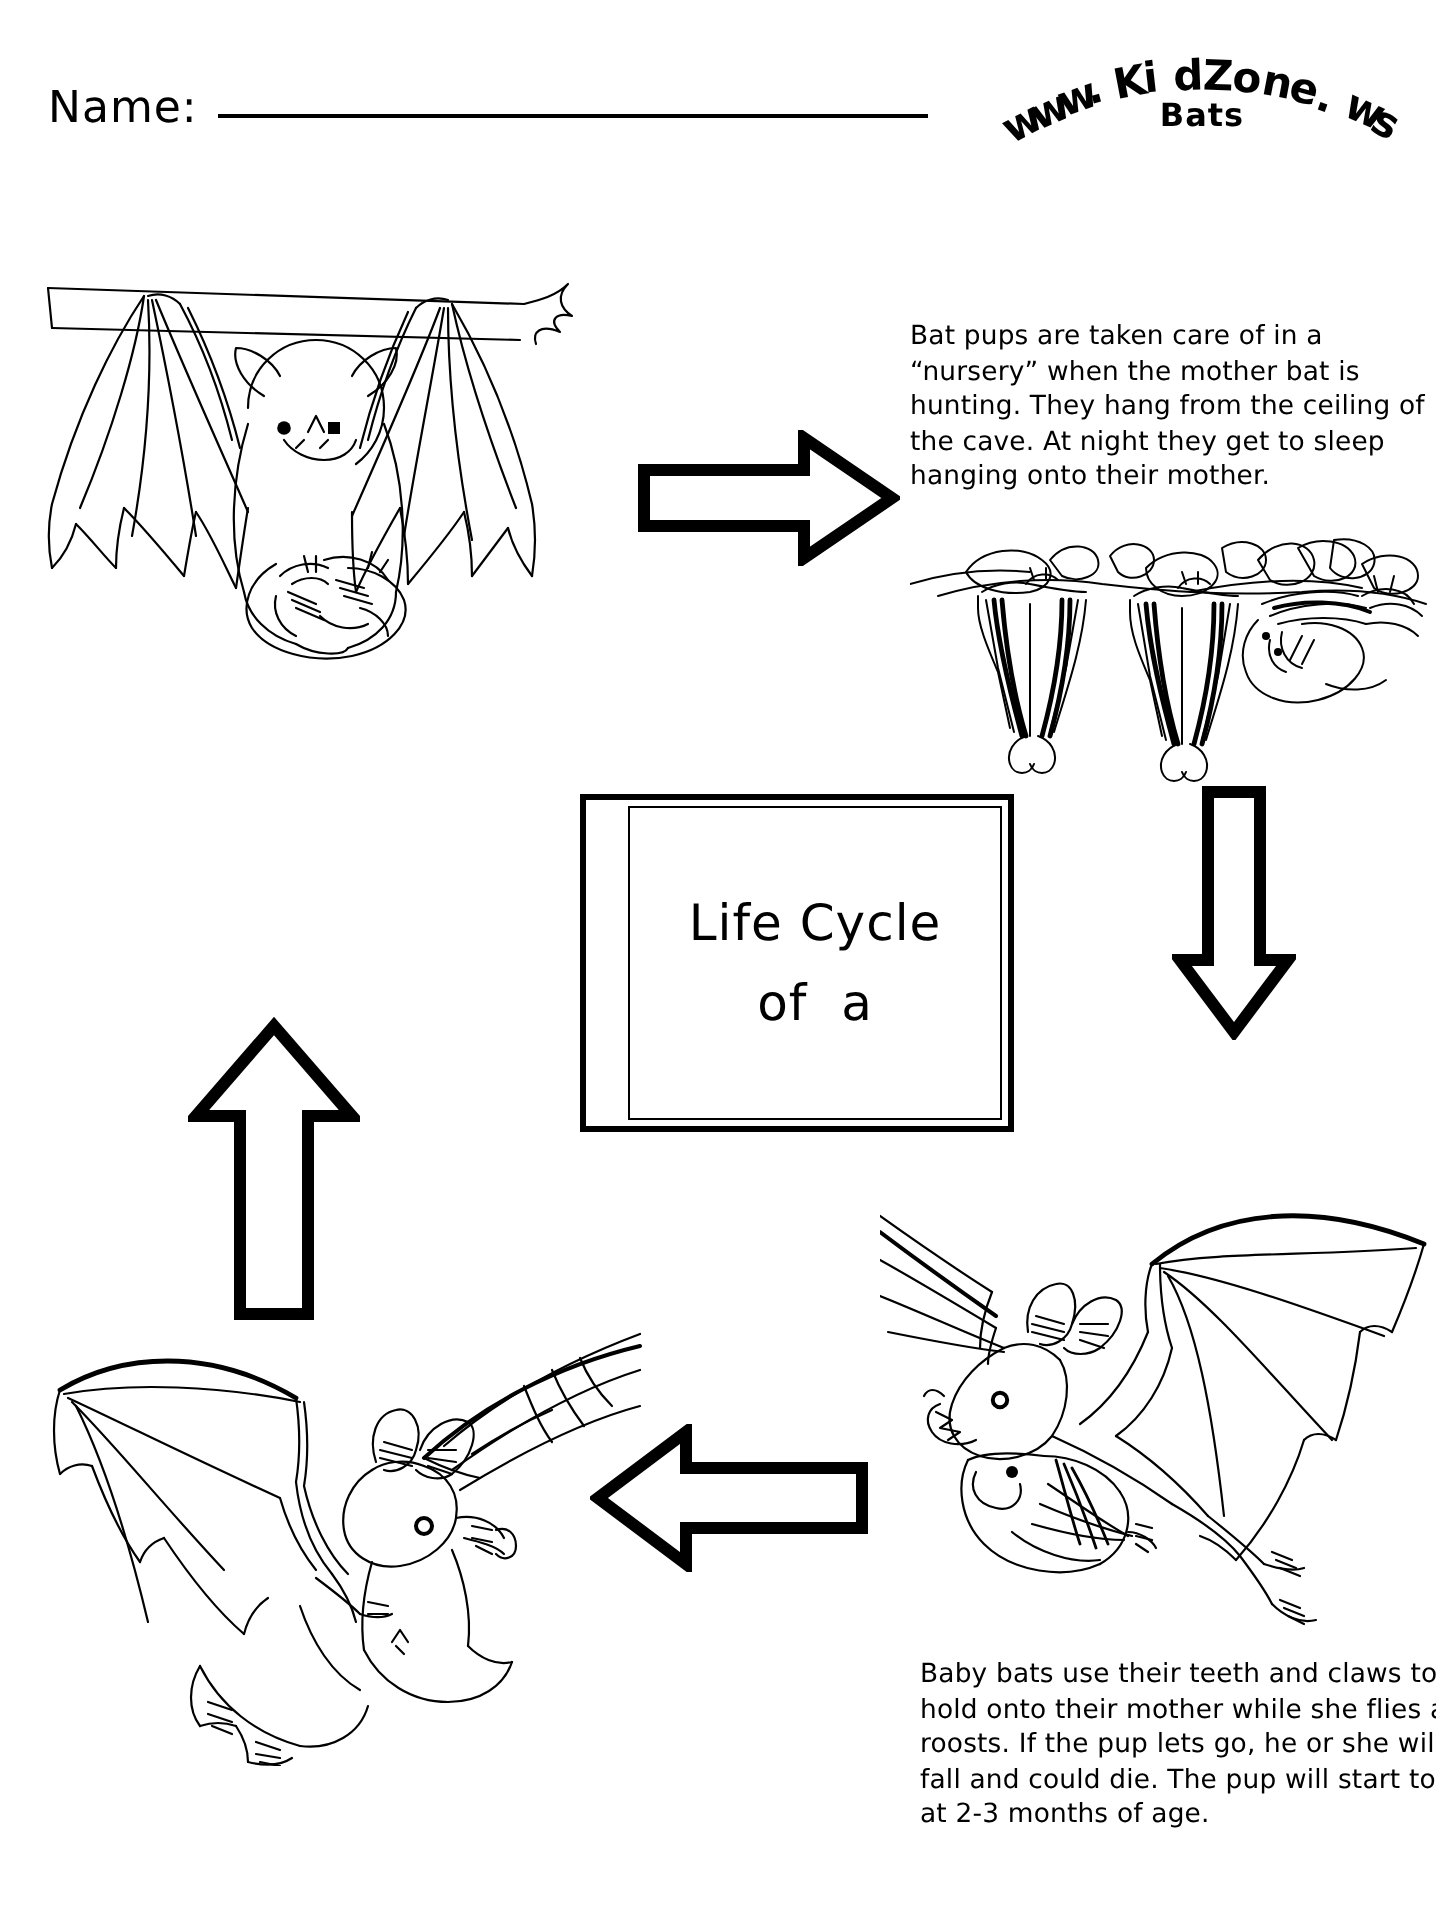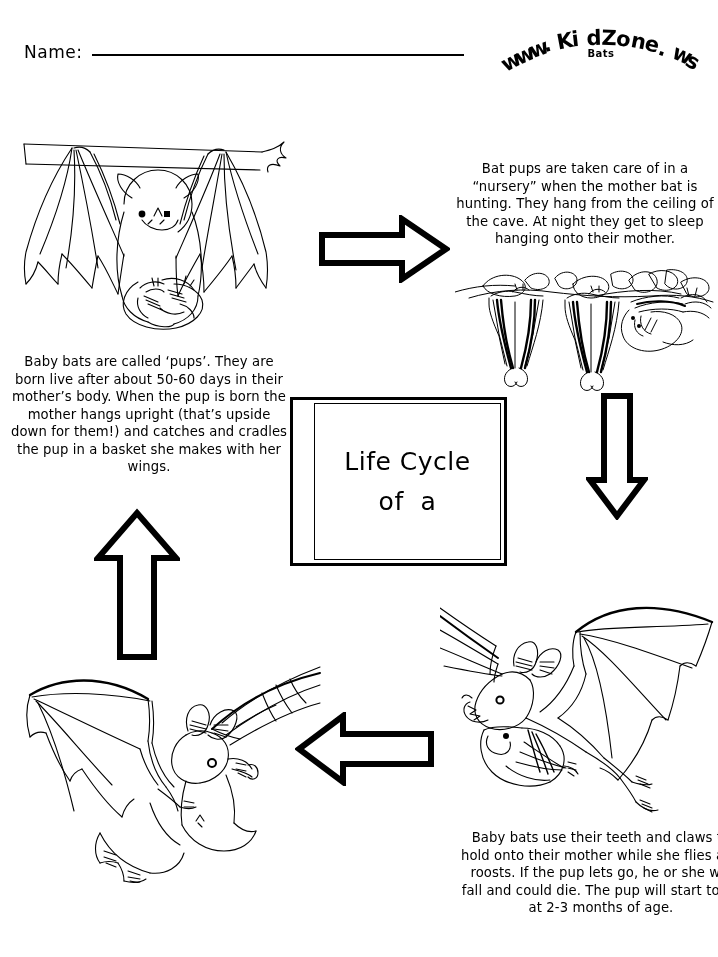--- a/index.html
+++ b/index.html
@@ -22,21 +22,21 @@
   #name-row {
     position: absolute;
     left: 24px;
     top: 42px;
     display: flex;
     align-items: baseline;
     width: 440px;
   }
   #name-label {
     font-family: "DejaVu Sans", sans-serif;
-    font-size: 17px;
+    font-size: 22px;
     color: #000;
     letter-spacing: 0.5px;
     white-space: nowrap;
   }
   #name-rule {
     flex: 1 1 auto;
     margin-left: 10px;
     border-bottom: 2px solid #000;
     height: 1px;
     position: relative;
@@ -62,33 +62,33 @@
     font-weight: bold;
     font-size: 21px;
     color: #000;
     transform-origin: 50% 100%;
     white-space: pre;
   }
   #logo-sub {
     margin-top: 2px;
     font-family: "DejaVu Sans", sans-serif;
     font-weight: bold;
-    font-size: 10px;
+    font-size: 16px;
     color: #000;
     letter-spacing: 0.5px;
   }
 
   
   .caption {
     position: absolute;
     font-family: "DejaVu Sans", sans-serif;
     font-size: 13.2px;
     line-height: 17.5px;
     color: #000;
-    text-align: center;
+    text-align: left;
     letter-spacing: 0.1px;
   }
 
   #cap-nursery   { left: 455px; top: 160px; width: 260px; }
   #cap-pups      { left: 8px;   top: 353px; width: 282px; }
   #cap-cling     { left: 420px; top: 829px; width: 282px; margin-left: 40px; }
   #cap-adult     { left: 0px;   top: 884px; width: 272px; }
 
   
   #title-box {
@@ -315,21 +315,20 @@
       <circle cx="178" cy="50" r="2" fill="#000" stroke="none"></circle>
       <circle cx="184" cy="58" r="2" fill="#000" stroke="none"></circle>
       <path d="M226 30 C236 24 248 26 252 34"></path>
       <path d="M230 36 C240 32 250 34 256 40"></path>
       <path d="M234 28 L232 20 M240 28 L242 20"></path>
       <path d="M228 44 C238 42 248 44 254 50"></path>
       <path d="M208 74 C218 78 230 78 238 72"></path>
     </svg>
   </div>
 
-  <div class="caption" id="cap-pups">Baby bats are called ‘pups’. They are born live after about 50-60 days in their mother’s body. When the pup is born the mother hangs upright (that’s upside down for them!) and catches and cradles the pup in a basket she makes with her wings.</div>
 
   <div id="title-box">
     <div id="title-box-inner">
       <div class="tline">Life Cycle</div>
       <div class="tline">of  a</div>
     </div>
   </div>
 
   <div class="arrow" id="arrow-down">
     <svg viewBox="0 0 62 128" width="62" height="128">

